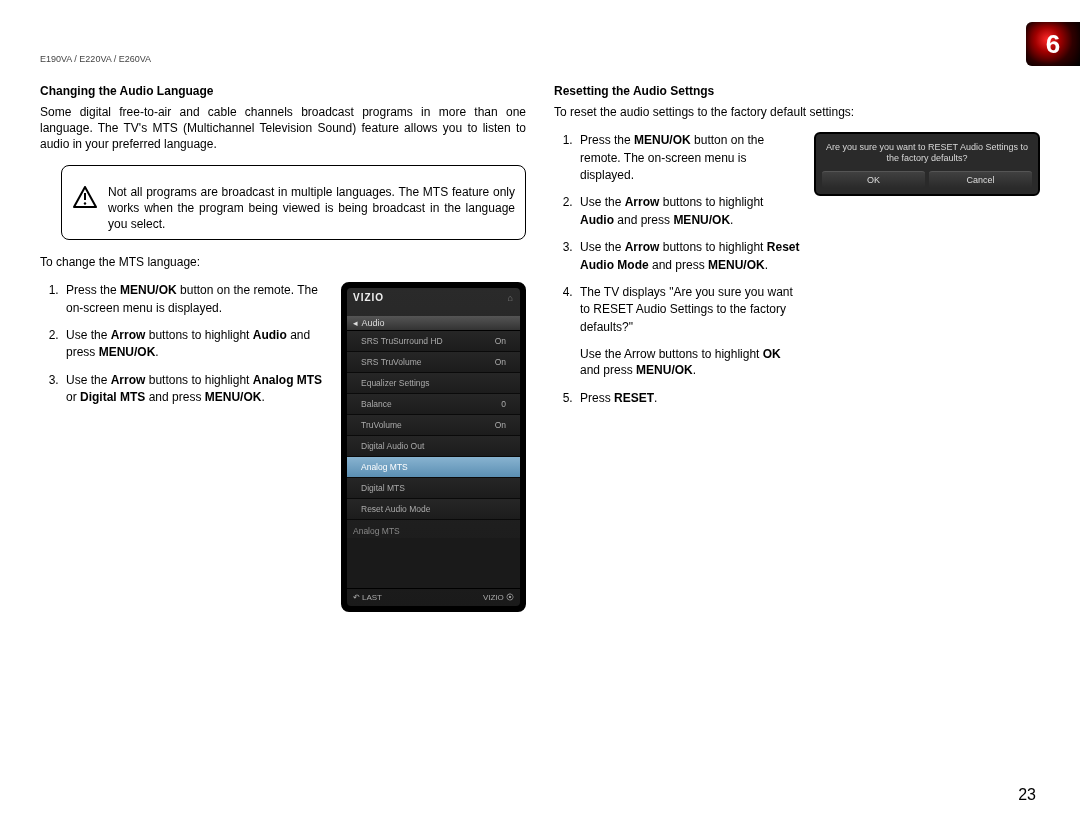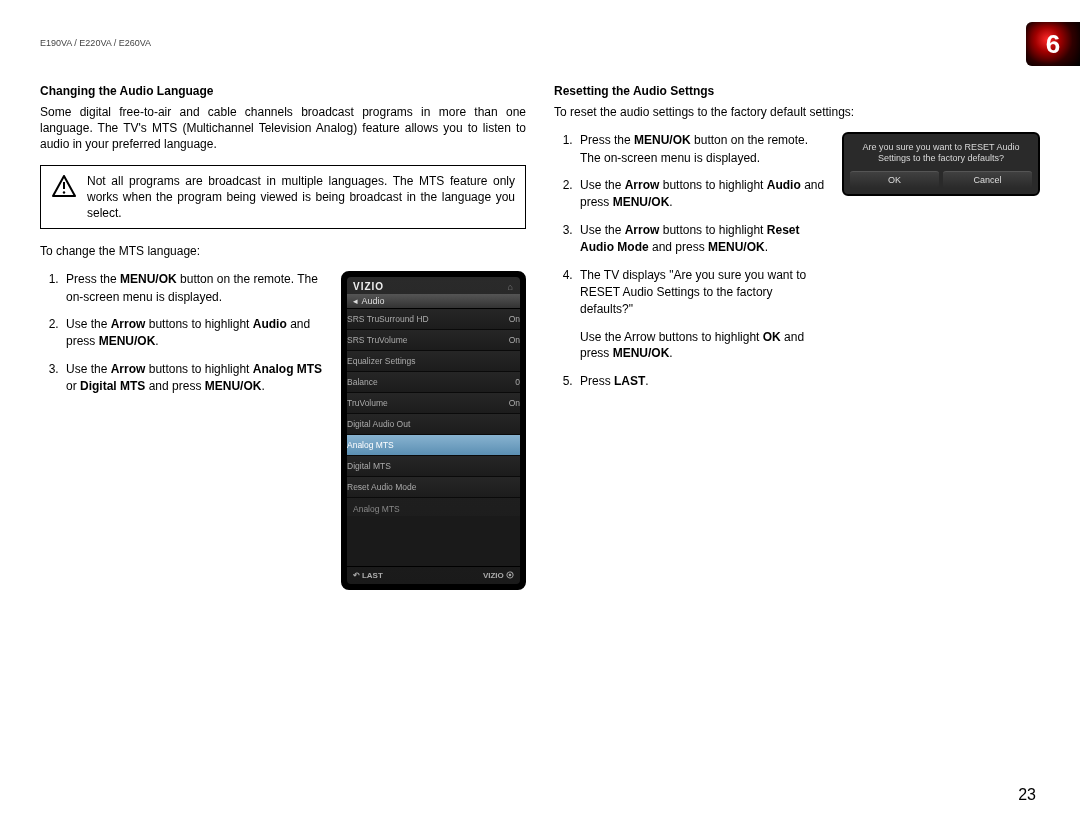--- a/index.html
+++ b/index.html
@@ -16,21 +16,21 @@
     padding: 28px 40px 40px 40px;
     box-sizing: border-box;
     width: 100%;
     height: 100%;
     position: relative;
   }
   .header-model {
     font-size: 9px;
     color: #444;
     position: absolute;
-    top: 38px;
+    top: 54px;
     left: 40px;
   }
   .chapter-tab {
     position: absolute;
     right: 0;
     top: 22px;
     width: 54px;
     height: 44px;
     background: radial-gradient(circle at 40% 40%, #ff2a2a 0%, #a00000 30%, #300000 60%, #000 100%);
     border-top-left-radius: 6px;
@@ -65,27 +65,28 @@
     margin: 0;
     padding-left: 22px;
     line-height: 1.45;
   }
   ol li {
     margin-bottom: 10px;
     padding-left: 4px;
   }
   .note-box {
     border: 1.5px solid #000;
-    border-radius: 0;
-    padding: 7px 10px 7px 10px;
+    border-radius: 8px;
+    padding: 18px 10px 7px 10px;
     display: flex;
     gap: 10px;
     margin-bottom: 14px;
     line-height: 1.35;
     text-align: justify;
+    margin-left: 21px;
   }
   .note-icon {
     width: 26px;
     height: 22px;
     flex: none;
     position: relative;
     margin-top: 2px;
   }
   .note-icon svg { width: 100%; height: 100%; }
 
@@ -104,21 +105,21 @@
   }
   .osd-inner {
     background: linear-gradient(#2a2a2a,#1a1a1a);
     border-radius: 4px;
     overflow: hidden;
   }
   .osd-header {
     display: flex;
     justify-content: space-between;
     align-items: center;
-    padding: 4px 6px 2px 6px;
+    padding: 4px 6px 13px 6px;
     color: #eee;
     font-weight: bold;
     font-size: 10px;
     letter-spacing: 1px;
   }
   .osd-home { font-size: 9px; color: #888; }
   .osd-tab {
     background: linear-gradient(#555,#333);
     color: #ddd;
     font-size: 9px;
@@ -126,21 +127,21 @@
     border-bottom: 1px solid #000;
     display: flex;
     align-items: center;
     gap: 4px;
   }
   .osd-row {
     display: flex;
     justify-content: space-between;
     color: #aaa;
     font-size: 8.5px;
-    padding: 5px 0;
+    padding: 5px 14px;
     border-bottom: 1px solid #0a0a0a;
     background: linear-gradient(#262626,#1c1c1c);
     font-family: "Segoe UI", Arial, sans-serif;
   }
   .osd-row.sel {
     background: linear-gradient(#88b3d0,#5b8fb3);
     color: #fff;
   }
   .osd-section-label {
     color: #888;
@@ -151,26 +152,25 @@
   .osd-spacer { height: 50px; background:#1a1a1a; }
   .osd-footer {
     display: flex;
     justify-content: space-between;
     align-items: center;
     padding: 4px 6px;
     color: #aaa;
     font-size: 8px;
     border-top: 1px solid #000;
     font-family: "Segoe UI", Arial, sans-serif;
-    font-weight: bold;
   }
 
   
   .dialog {
-    width: 198px;
+    width: 226px;
     background: #2a2a2a;
     border: 2px solid #000;
     border-radius: 6px;
     padding: 4px;
     box-sizing: border-box;
     color: #d8d8d8;
     font-size: 9px;
     text-align: center;
     font-family: "Segoe UI", Arial, sans-serif;
   }
@@ -203,21 +203,21 @@
 <div class="page">
 
   <div class="header-model">E190VA / E220VA / E260VA</div>
 
   <div class="chapter-tab">6</div>
 
   <div class="columns">
 
     <div class="col">
       <h3>Changing the Audio Language</h3>
-      <p>Some digital free-to-air and cable channels broadcast programs in more than one language. The TV's MTS (Multichannel Television Analog) feature allows you to listen to audio in your preferred language.</p>
+      <p>Some digital free-to-air and cable channels broadcast programs in more than one language. The TV's MTS (Multichannel Television Sound) feature allows you to listen to audio in your preferred language.</p>
 
       <div class="note-box">
         <div class="note-icon">
           <svg viewBox="0 0 24 22">
               <path d="M12 1 L23 21 L1 21 Z" fill="none" stroke="#000" stroke-width="2" stroke-linejoin="round"></path>
               <line x1="12" y1="7" x2="12" y2="14" stroke="#000" stroke-width="2"></line>
               <circle cx="12" cy="17.5" r="1.2" fill="#000"></circle>
             </svg>
         </div>
         <div>Not all programs are broadcast in multiple languages. The MTS feature only works when the program being viewed is being broadcast in the language you select.</div>
@@ -315,21 +315,21 @@
             <li>
               <span>Use the </span><b>Arrow</b><span> buttons to highlight </span><b>Reset Audio Mode</b><span> and press </span><b>MENU/OK</b><span>.</span>
             </li>
             <li>
               <span>The TV displays "Are you sure you want to RESET Audio Settings to the factory defaults?"</span>
               <p style="margin-top:10px; text-align:left;">
                 <span>Use the Arrow buttons to highlight </span><b>OK</b><span> and press </span><b>MENU/OK</b><span>.</span>
               </p>
             </li>
             <li>
-              <span>Press </span><b>LAST</b><span>.</span>
+              <span>Press </span><b>RESET</b><span>.</span>
             </li>
           </ol>
         </div>
 
         <div class="dialog">
           <div class="dialog-text">Are you sure you want to RESET Audio Settings to the factory defaults?</div>
           <div class="dialog-buttons">
             <div class="dialog-btn">OK</div>
             <div class="dialog-btn">Cancel</div>
           </div>

